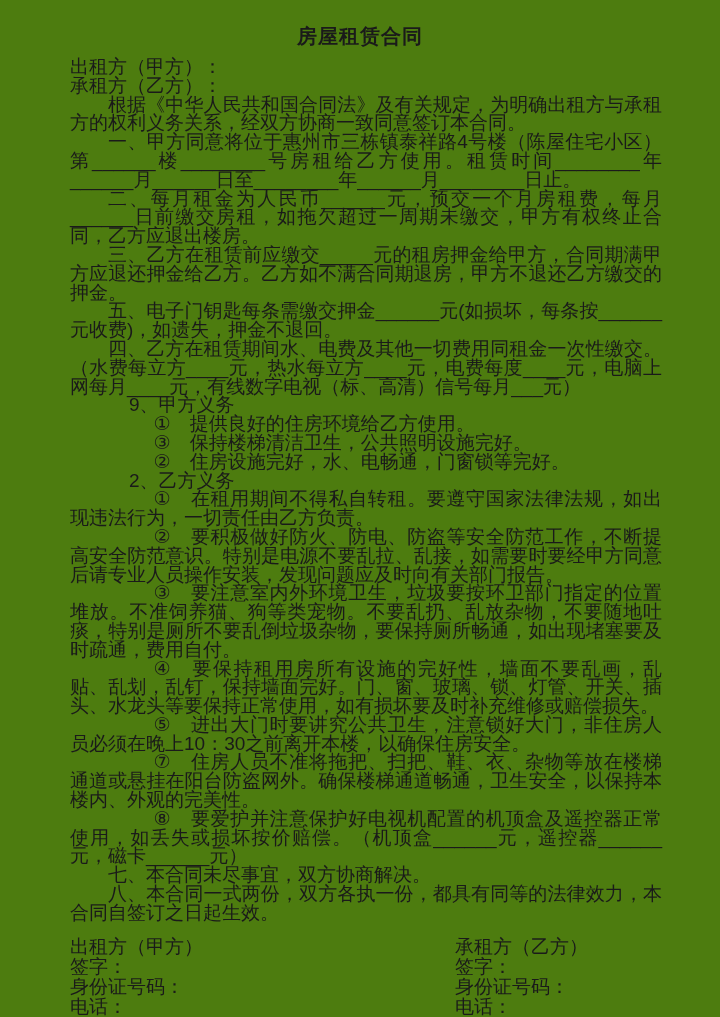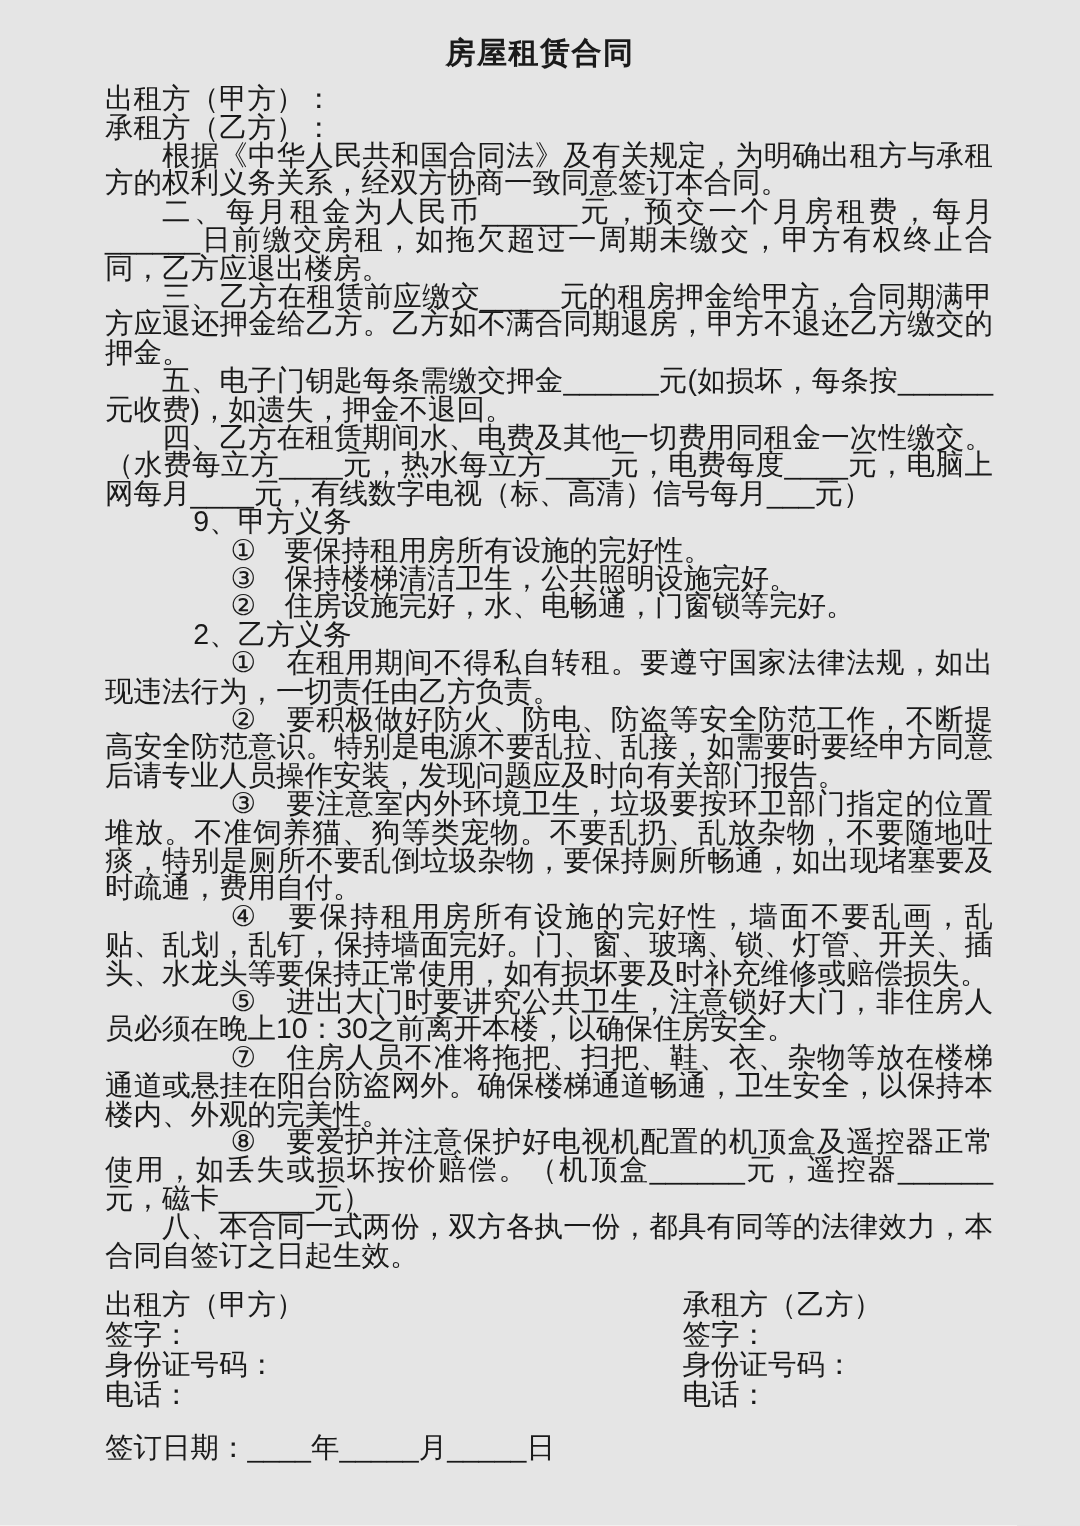--- a/index.html
+++ b/index.html
@@ -4,21 +4,21 @@
 <style>
   html, body {
     margin: 0;
     padding: 0;
     background: #fafaf7;
   }
   .page {
     position: relative;
     width: 720px;
     height: 1017px;
-    background: #e5e5e5;
+    background: #4d7c0f;
     overflow: hidden;
     box-sizing: border-box;
     padding-top: 24px;
     color: #1a1a1a;
     font-family: "Liberation Sans", "DejaVu Sans", sans-serif;
   }
   .doc-title {
     margin: 0;
     text-align: center;
     font-size: 20px;
@@ -59,36 +59,38 @@
 <body>
 
 <div class="page">
 
   <h1 class="doc-title">房屋租赁合同</h1>
 
   <div class="content">
     <p class="flush">出租方（甲方）：</p>
     <p class="flush">承租方（乙方）：</p>
     <p class="ind2">根据《中华人民共和国合同法》及有关规定，为明确出租方与承租方的权利义务关系，经双方协商一致同意签订本合同。</p>
+    <p class="ind2">一、甲方同意将位于惠州市三栋镇泰祥路4号楼（陈屋住宅小区）第______楼________号房租给乙方使用。租赁时间________年______月______日至________年______月________日止。</p>
     <p class="ind2">二、每月租金为人民币______元，预交一个月房租费，每月______日前缴交房租，如拖欠超过一周期未缴交，甲方有权终止合同，乙方应退出楼房。</p>
     <p class="ind2">三、乙方在租赁前应缴交_____元的租房押金给甲方，合同期满甲方应退还押金给乙方。乙方如不满合同期退房，甲方不退还乙方缴交的押金。</p>
     <p class="ind2">五、电子门钥匙每条需缴交押金______元(如损坏，每条按______元收费)，如遗失，押金不退回。</p>
     <p class="ind2">四、乙方在租赁期间水、电费及其他一切费用同租金一次性缴交。（水费每立方____元，热水每立方____元，电费每度____元，电脑上网每月____元，有线数字电视（标、高清）信号每月___元）</p>
     <p class="ind3">9、甲方义务</p>
-    <p class="ind4">①　要保持租用房所有设施的完好性。</p>
+    <p class="ind4">①　提供良好的住房环境给乙方使用。</p>
     <p class="ind4">③　保持楼梯清洁卫生，公共照明设施完好。</p>
     <p class="ind4">②　住房设施完好，水、电畅通，门窗锁等完好。</p>
     <p class="ind3">2、乙方义务</p>
     <p class="ind4">①　在租用期间不得私自转租。要遵守国家法律法规，如出现违法行为，一切责任由乙方负责。</p>
     <p class="ind4">②　要积极做好防火、防电、防盗等安全防范工作，不断提高安全防范意识。特别是电源不要乱拉、乱接，如需要时要经甲方同意后请专业人员操作安装，发现问题应及时向有关部门报告。</p>
     <p class="ind4">③　要注意室内外环境卫生，垃圾要按环卫部门指定的位置堆放。不准饲养猫、狗等类宠物。不要乱扔、乱放杂物，不要随地吐痰，特别是厕所不要乱倒垃圾杂物，要保持厕所畅通，如出现堵塞要及时疏通，费用自付。</p>
     <p class="ind4">④　要保持租用房所有设施的完好性，墙面不要乱画，乱贴、乱划，乱钉，保持墙面完好。门、窗、玻璃、锁、灯管、开关、插头、水龙头等要保持正常使用，如有损坏要及时补充维修或赔偿损失。</p>
     <p class="ind4">⑤　进出大门时要讲究公共卫生，注意锁好大门，非住房人员必须在晚上10：30之前离开本楼，以确保住房安全。</p>
     <p class="ind4">⑦　住房人员不准将拖把、扫把、鞋、衣、杂物等放在楼梯通道或悬挂在阳台防盗网外。确保楼梯通道畅通，卫生安全，以保持本楼内、外观的完美性。</p>
     <p class="ind4">⑧　要爱护并注意保护好电视机配置的机顶盒及遥控器正常使用，如丢失或损坏按价赔偿。（机顶盒______元，遥控器______元，磁卡______元）</p>
+    <p class="ind2">七、本合同未尽事宜，双方协商解决。</p>
     <p class="ind2">八、本合同一式两份，双方各执一份，都具有同等的法律效力，本合同自签订之日起生效。</p>
 
     <div class="sig-block">
       <div class="sig-col lessor">
         <p>出租方（甲方）</p>
         <p>签字：</p>
         <p>身份证号码：</p>
         <p>电话：</p>
       </div>
       <div class="sig-col lessee">

